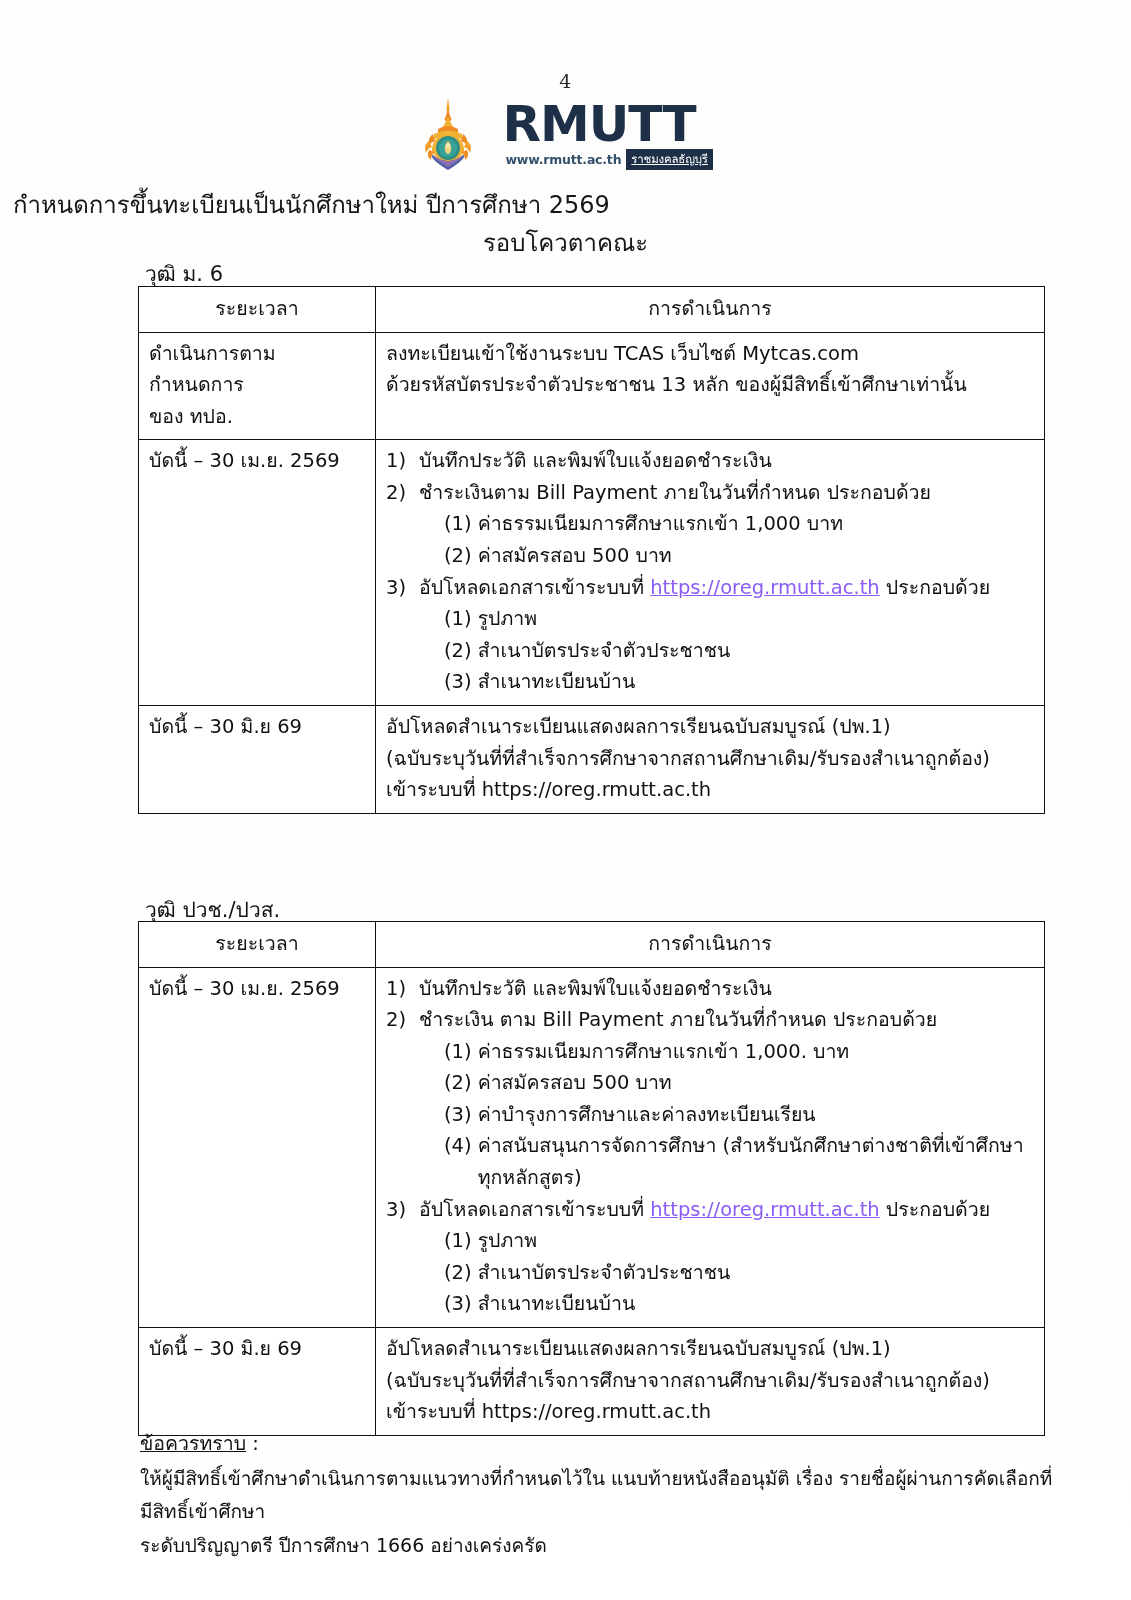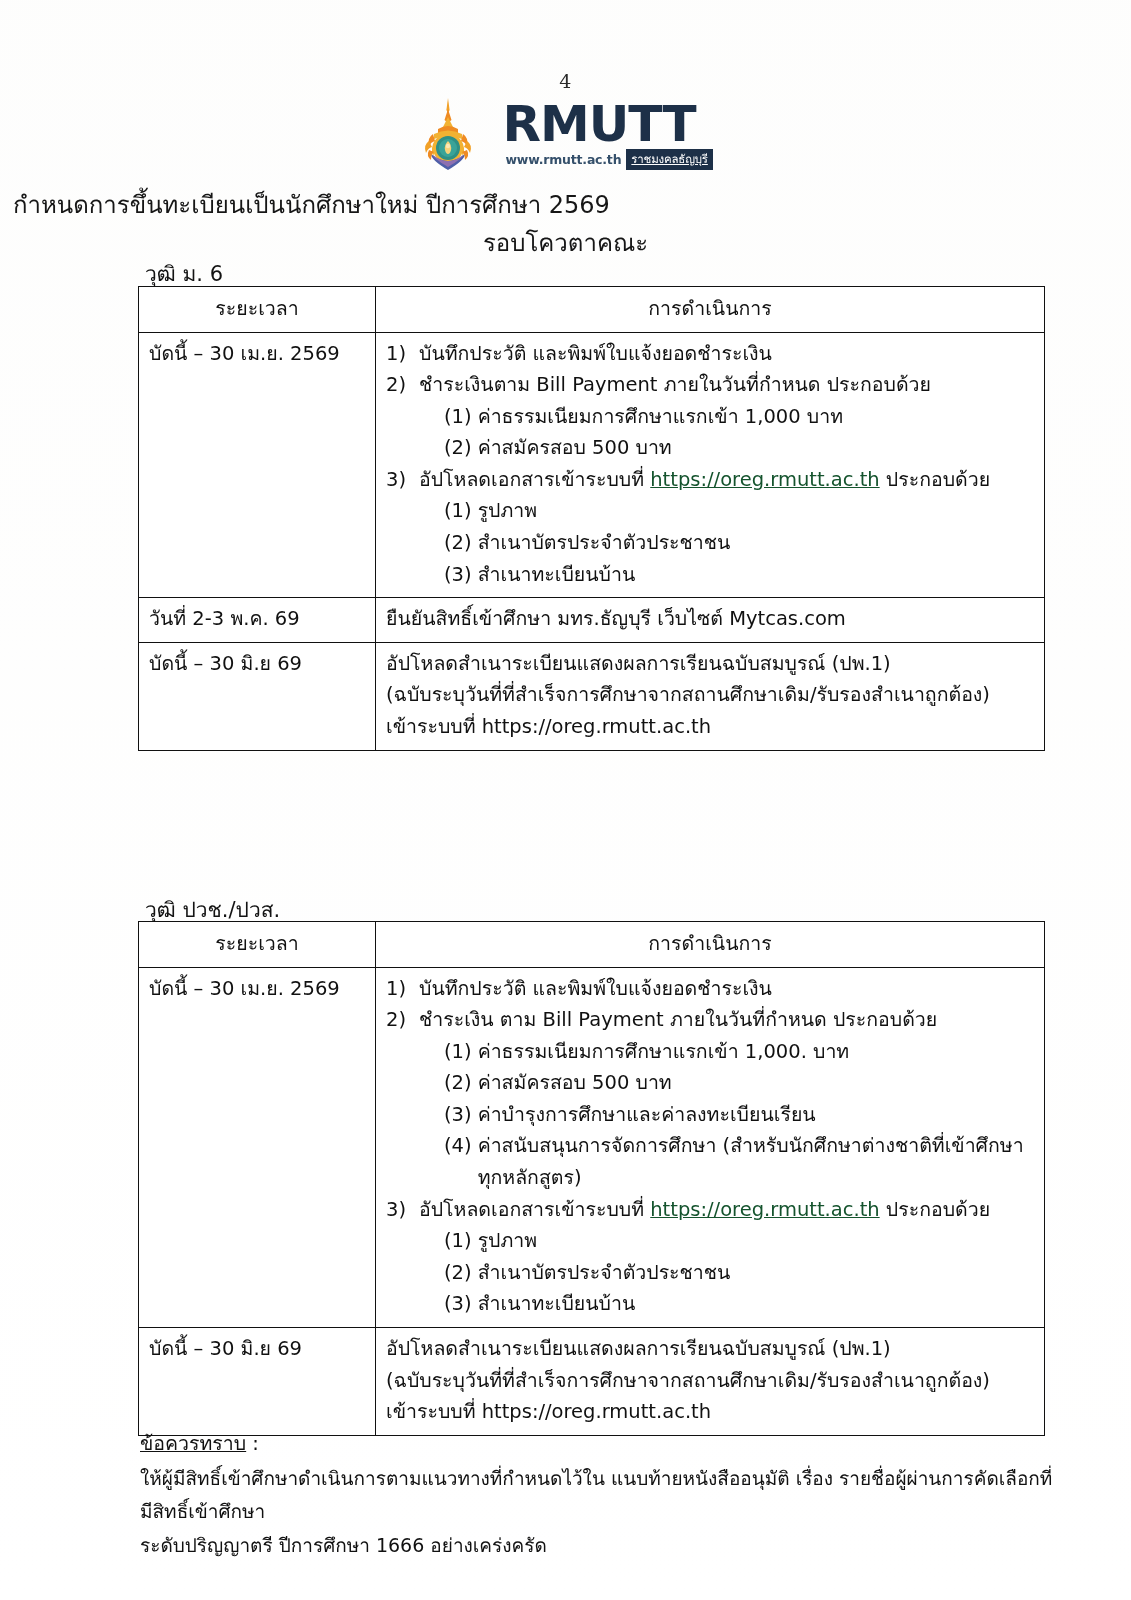--- a/index.html
+++ b/index.html
@@ -164,21 +164,21 @@
   .lvl1 .body { flex: 1 1 auto; }
   .lvl2 {
     margin-left: 58px;
     display: flex;
     gap: 6px;
   }
   .lvl2 .marker { flex: 0 0 auto; min-width: 26px; }
   .lvl2 .body { flex: 1 1 auto; }
 
   a.doclink, .doclink {
-    color: #14532d;
+    color: #8b5cf6;
     text-decoration: underline;
   }
 
   
   .footnote {
     position: absolute;
     left: 140px;
     width: 916px;
   }
   #footnote-title {
@@ -266,36 +266,38 @@
         <col class="c-action">
       </colgroup>
     <thead>
       <tr>
         <th>ระยะเวลา</th>
         <th>การดำเนินการ</th>
       </tr>
     </thead>
     <tbody>
         <tr>
+          <td class="cell-period">ดำเนินการตามกำหนดการ
+ของ ทปอ.</td>
+          <td class="cell-lines">
+            <div>ลงทะเบียนเข้าใช้งานระบบ TCAS เว็บไซต์ Mytcas.com</div>
+            <div>ด้วยรหัสบัตรประจำตัวประชาชน 13 หลัก ของผู้มีสิทธิ์เข้าศึกษาเท่านั้น</div>
+          </td>
+        </tr>
+        <tr>
           <td class="cell-period">บัดนี้ – 30 เม.ย. 2569</td>
           <td class="cell-lines">
             <div class="lvl1"><span class="marker">1)</span><span class="body">บันทึกประวัติ และพิมพ์ใบแจ้งยอดชำระเงิน</span></div>
             <div class="lvl1"><span class="marker">2)</span><span class="body">ชำระเงินตาม Bill Payment ภายในวันที่กำหนด ประกอบด้วย</span></div>
             <div class="lvl2"><span class="marker">(1)</span><span class="body">ค่าธรรมเนียมการศึกษาแรกเข้า 1,000 บาท</span></div>
             <div class="lvl2"><span class="marker">(2)</span><span class="body">ค่าสมัครสอบ 500 บาท</span></div>
             <div class="lvl1"><span class="marker">3)</span><span class="body">อัปโหลดเอกสารเข้าระบบที่ <span class="doclink">https://oreg.rmutt.ac.th</span> ประกอบด้วย</span></div>
             <div class="lvl2"><span class="marker">(1)</span><span class="body">รูปภาพ</span></div>
             <div class="lvl2"><span class="marker">(2)</span><span class="body">สำเนาบัตรประจำตัวประชาชน</span></div>
             <div class="lvl2"><span class="marker">(3)</span><span class="body">สำเนาทะเบียนบ้าน</span></div>
-          </td>
-        </tr>
-        <tr>
-          <td class="cell-period">วันที่ 2-3 พ.ค. 69</td>
-          <td class="cell-lines">
-            <div>ยืนยันสิทธิ์เข้าศึกษา มทร.ธัญบุรี เว็บไซต์ Mytcas.com</div>
           </td>
         </tr>
         <tr>
           <td class="cell-period">บัดนี้ – 30 มิ.ย 69</td>
           <td class="cell-lines">
             <div>อัปโหลดสำเนาระเบียนแสดงผลการเรียนฉบับสมบูรณ์ (ปพ.1)</div>
             <div>(ฉบับระบุวันที่ที่สำเร็จการศึกษาจากสถานศึกษาเดิม/รับรองสำเนาถูกต้อง)</div>
             <div>เข้าระบบที่ https://oreg.rmutt.ac.th</div>
           </td>
         </tr>

